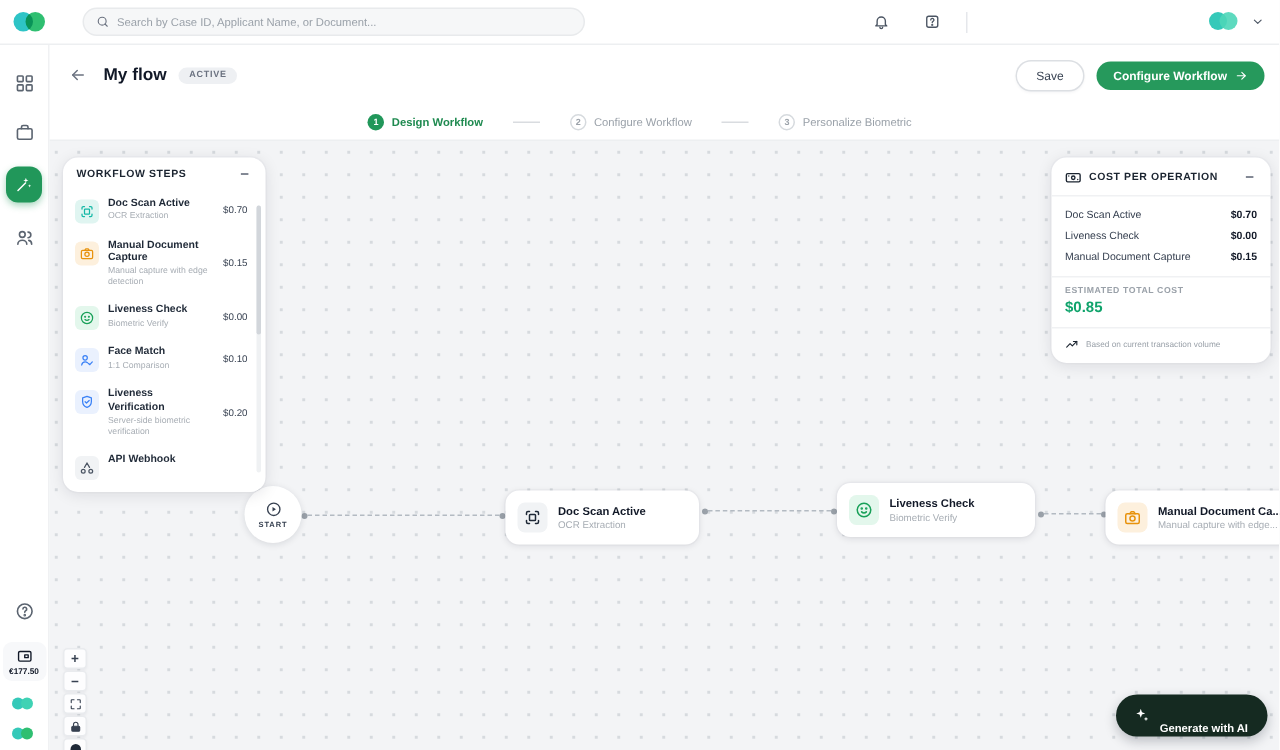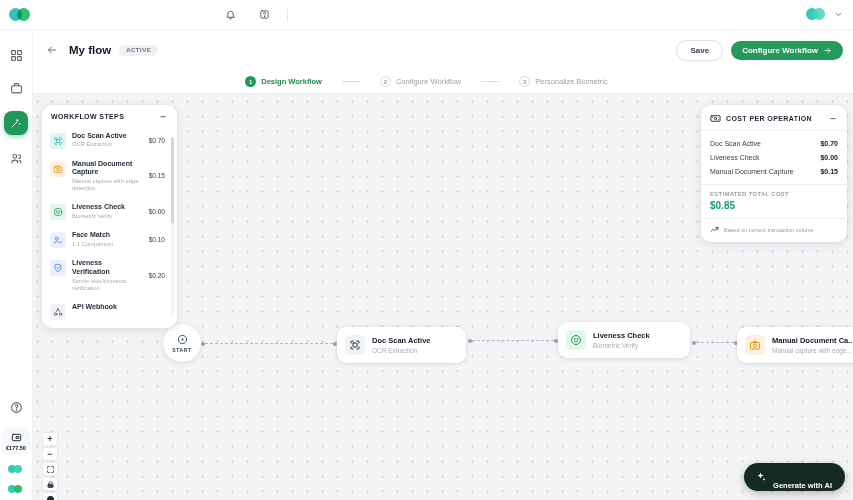--- a/index.html
+++ b/index.html
@@ -40,21 +40,21 @@
   .subheader { position:absolute; top:30px; left:0; right:0; height:64px; background:#fff;
     border-bottom:1px solid #edeff1; z-index:20; }
   .title-row { height:40px; display:flex; align-items:center; padding:0 8px 0 46px; }
   .backbtn { background:none; border:none; color:#6b7280; cursor:pointer; width:16px; height:16px; }
   .backbtn svg { width:12px; height:12px; }
   .page-title { font-size:11.5px; font-weight:bold; color:#111827; margin-left:7px; }
   .badge { margin-left:8px; background:#eef0f3; color:#6b7280; font-size:6px; font-weight:bold;
     letter-spacing:.5px; border-radius:8px; padding:2.5px 7px; }
   .tr-spacer { flex:1; }
   .btn-save { background:#fff; border:1px solid #dcdfe3; border-radius:13px; padding:5px 13px;
-    font-size:8px; font-weight:bold; color:#374151; cursor:pointer; font-family:inherit;
+    font-size:8px; font-weight:normal; color:#374151; cursor:pointer; font-family:inherit;
     box-shadow:0 1px 2px rgba(16,24,40,.04); }
   .btn-configure { margin:0 2px 0 8px; background:#26995c; border:none; border-radius:13px;
     padding:5px 11px; font-size:8px; font-weight:bold; color:#fff; cursor:pointer;
     font-family:inherit; display:flex; align-items:center; gap:5px; }
   .btn-configure svg { width:9px; height:9px; }
   .stepper { height:23px; display:flex; align-items:center; justify-content:center; gap:20px; }
   .step { display:flex; align-items:center; gap:5px; cursor:pointer; }
   .step-circle { width:11px; height:11px; border-radius:50%; display:flex; align-items:center;
     justify-content:center; font-size:6px; font-weight:bold; }
   .step.active .step-circle { background:#21975a; color:#fff; }
@@ -164,20 +164,27 @@
 </head>
 <body>
 
 <div class="app">
 
   <header class="topbar">
     <div class="logo">
       <span class="dot teal"></span>
       <span class="dot green"></span>
     </div>
+    <div class="search">
+      <svg class="ic" viewBox="0 0 24 24">
+          <circle cx="11" cy="11" r="7"></circle>
+          <path d="M20 20l-4-4"></path>
+        </svg>
+      <input type="text" placeholder="Search by Case ID, Applicant Name, or Document..." style="">
+    </div>
     <button class="top-iconbtn bell">
       <svg class="ic" viewBox="0 0 24 24">
           <path d="M18 16v-5a6 6 0 1 0-12 0v5l-2 2h16z"></path>
           <path d="M10 20a2 2 0 0 0 4 0"></path>
         </svg>
     </button>
     <button class="top-iconbtn helpsq">
       <svg class="ic" viewBox="0 0 24 24">
           <rect x="4" y="4" width="16" height="16" rx="3"></rect>
           <path d="M9.8 9.3a2.3 2.3 0 1 1 3.3 2.1c-.8.4-1.1.9-1.1 1.8"></path>

